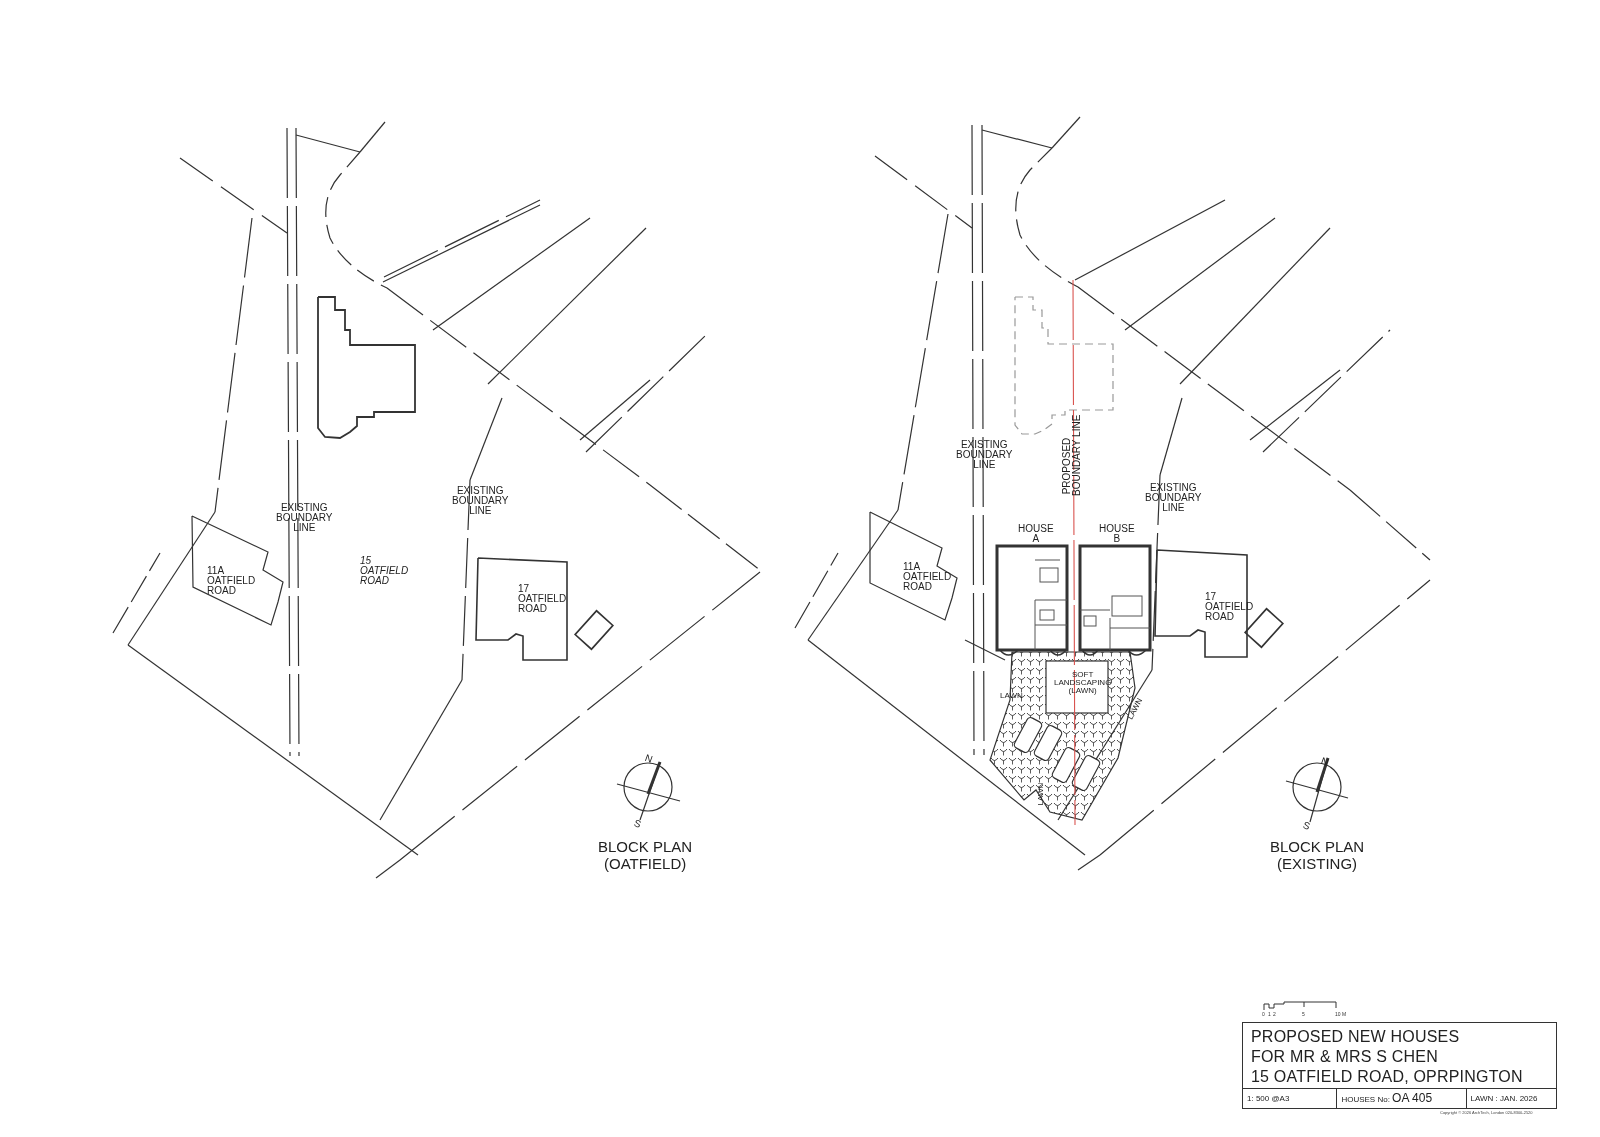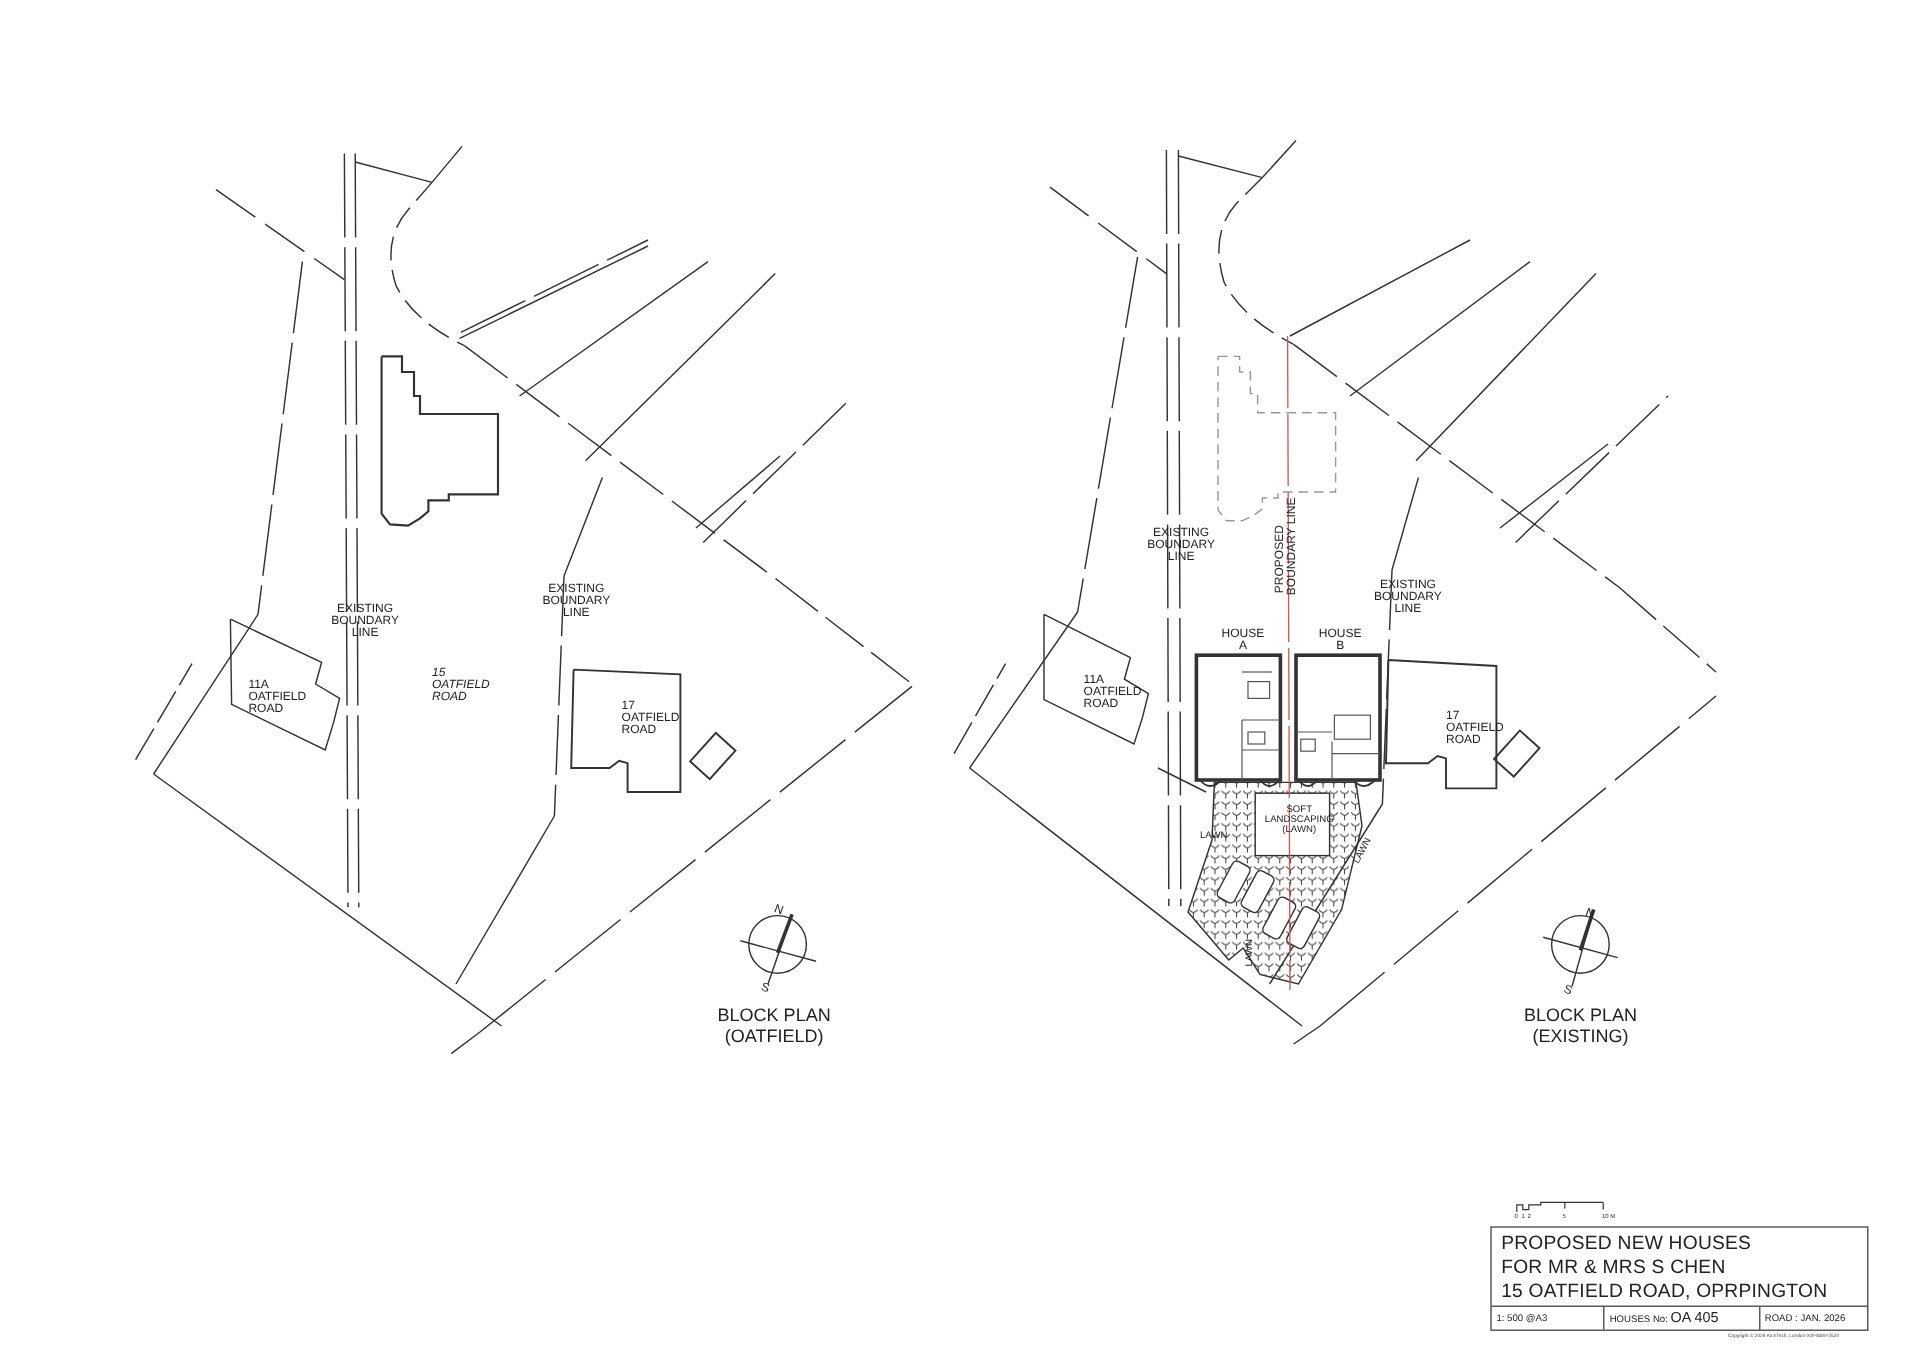--- a/index.html
+++ b/index.html
@@ -213,16 +213,16 @@
 
 <div class="titleblock">
   <div class="tb-head">
     <div class="tb-line">PROPOSED  NEW  HOUSES</div>
     <div class="tb-line">FOR MR &amp; MRS S CHEN</div>
     <div class="tb-line">15 OATFIELD ROAD, OPRPINGTON</div>
   </div>
   <div class="tb-row">
     <div class="tb-cell" style="width:95px;">1: 500 @A3</div>
     <div class="tb-cell" style="width:130px;"><span>HOUSES No:</span> <span class="tb-big">OA 405</span></div>
-    <div class="tb-cell" style="width:90px;"><span>ROAD :</span> <span>JAN. 2026</span></div>
+    <div class="tb-cell" style="width:90px;"><span>LAWN :</span> <span>JAN. 2026</span></div>
   </div>
 </div>
 <div class="copyright">Copyright © 2026  ArchTech, London  020-8300-2520</div>
 
 </body></html>

